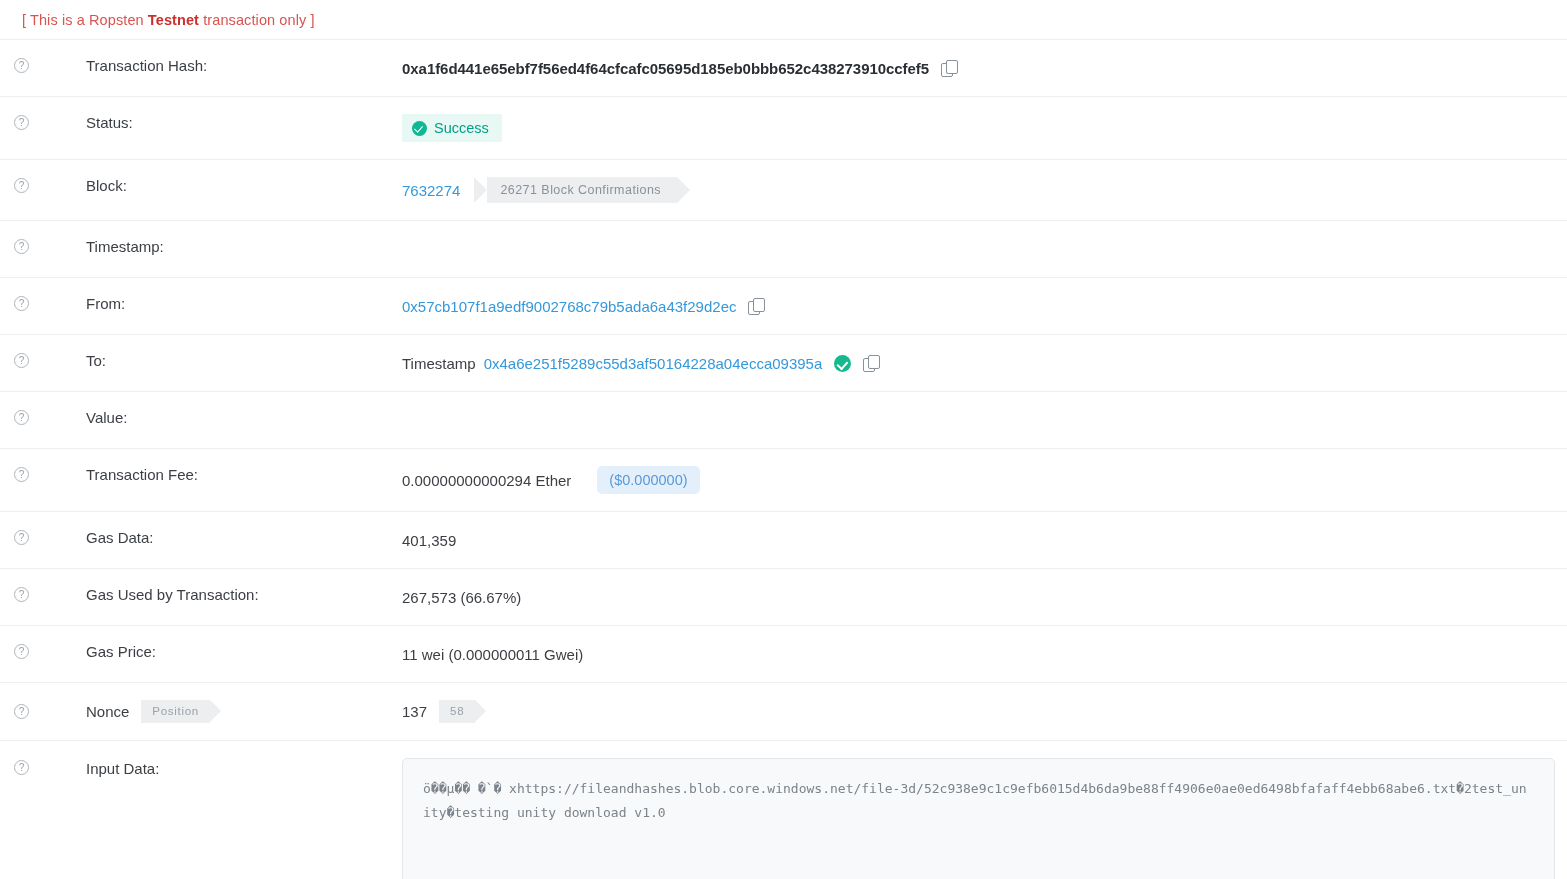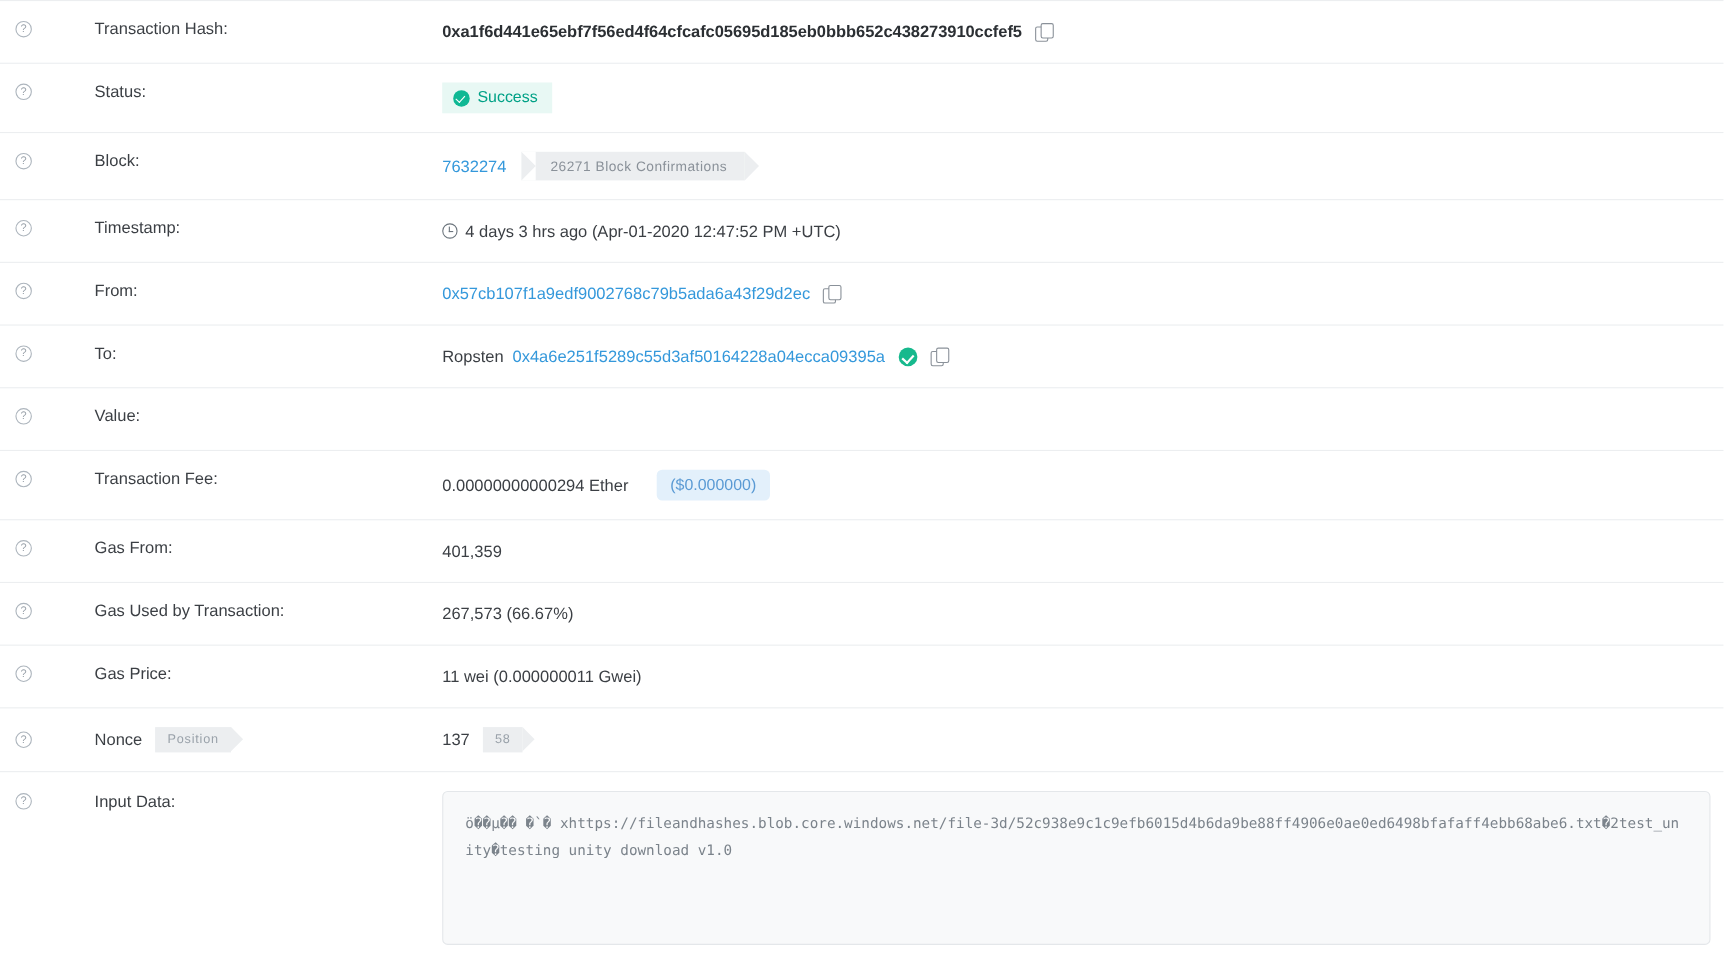--- a/index.html
+++ b/index.html
@@ -282,20 +282,23 @@
     resize: none;
   }
   .label-cell.top-align { align-items: flex-start; padding-top: 2px; }
   .nonce-label { display: flex; align-items: center; }
 </style>
 </head>
 <body>
 
 <div class="page">
 
+  <div class="testnet-banner">
+    <span>[ This is a Ropsten </span><b>Testnet</b><span> transaction only ]</span>
+  </div>
 
   <div class="row">
     <div class="label-cell">
       <span class="help-icon">?</span>
       <span class="label-text">Transaction Hash:</span>
     </div>
     <div class="value-cell">
       <span class="hash-text">0xa1f6d441e65ebf7f56ed4f64cfcafc05695d185eb0bbb652c438273910ccfef5</span>
       <span class="copy-icon"></span>
     </div>
@@ -323,44 +326,40 @@
       <a class="link">7632274</a>
       <span class="ribbon">26271 Block Confirmations</span>
     </div>
   </div>
 
   <div class="row">
     <div class="label-cell">
       <span class="help-icon">?</span>
       <span class="label-text">Timestamp:</span>
     </div>
-    <div class="value-cell">
-      <span class="clock-icon"></span>
-      <span class="plain-value">4 days 3 hrs ago (Apr-01-2020 12:47:52 PM +UTC)</span>
-    </div>
   </div>
 
   <div class="row">
     <div class="label-cell">
       <span class="help-icon">?</span>
       <span class="label-text">From:</span>
     </div>
     <div class="value-cell">
       <a class="link">0x57cb107f1a9edf9002768c79b5ada6a43f29d2ec</a>
       <span class="copy-icon"></span>
     </div>
   </div>
 
   <div class="row">
     <div class="label-cell">
       <span class="help-icon">?</span>
       <span class="label-text">To:</span>
     </div>
     <div class="value-cell">
-      <span class="contract-word">Ropsten</span>
+      <span class="contract-word">Timestamp</span>
       <a class="link">0x4a6e251f5289c55d3af50164228a04ecca09395a</a>
       <span class="verified-tick"></span>
       <span class="copy-icon"></span>
     </div>
   </div>
 
   <div class="row">
     <div class="label-cell">
       <span class="help-icon">?</span>
       <span class="label-text">Value:</span>
@@ -374,21 +373,21 @@
     </div>
     <div class="value-cell">
       <span class="plain-value">0.00000000000294 Ether</span>
       <span class="blue-badge">($0.000000)</span>
     </div>
   </div>
 
   <div class="row">
     <div class="label-cell">
       <span class="help-icon">?</span>
-      <span class="label-text">Gas From:</span>
+      <span class="label-text">Gas Data:</span>
     </div>
     <div class="value-cell">
       <span class="plain-value">401,359</span>
     </div>
   </div>
 
   <div class="row">
     <div class="label-cell">
       <span class="help-icon">?</span>
       <span class="label-text">Gas Used by Transaction:</span>

